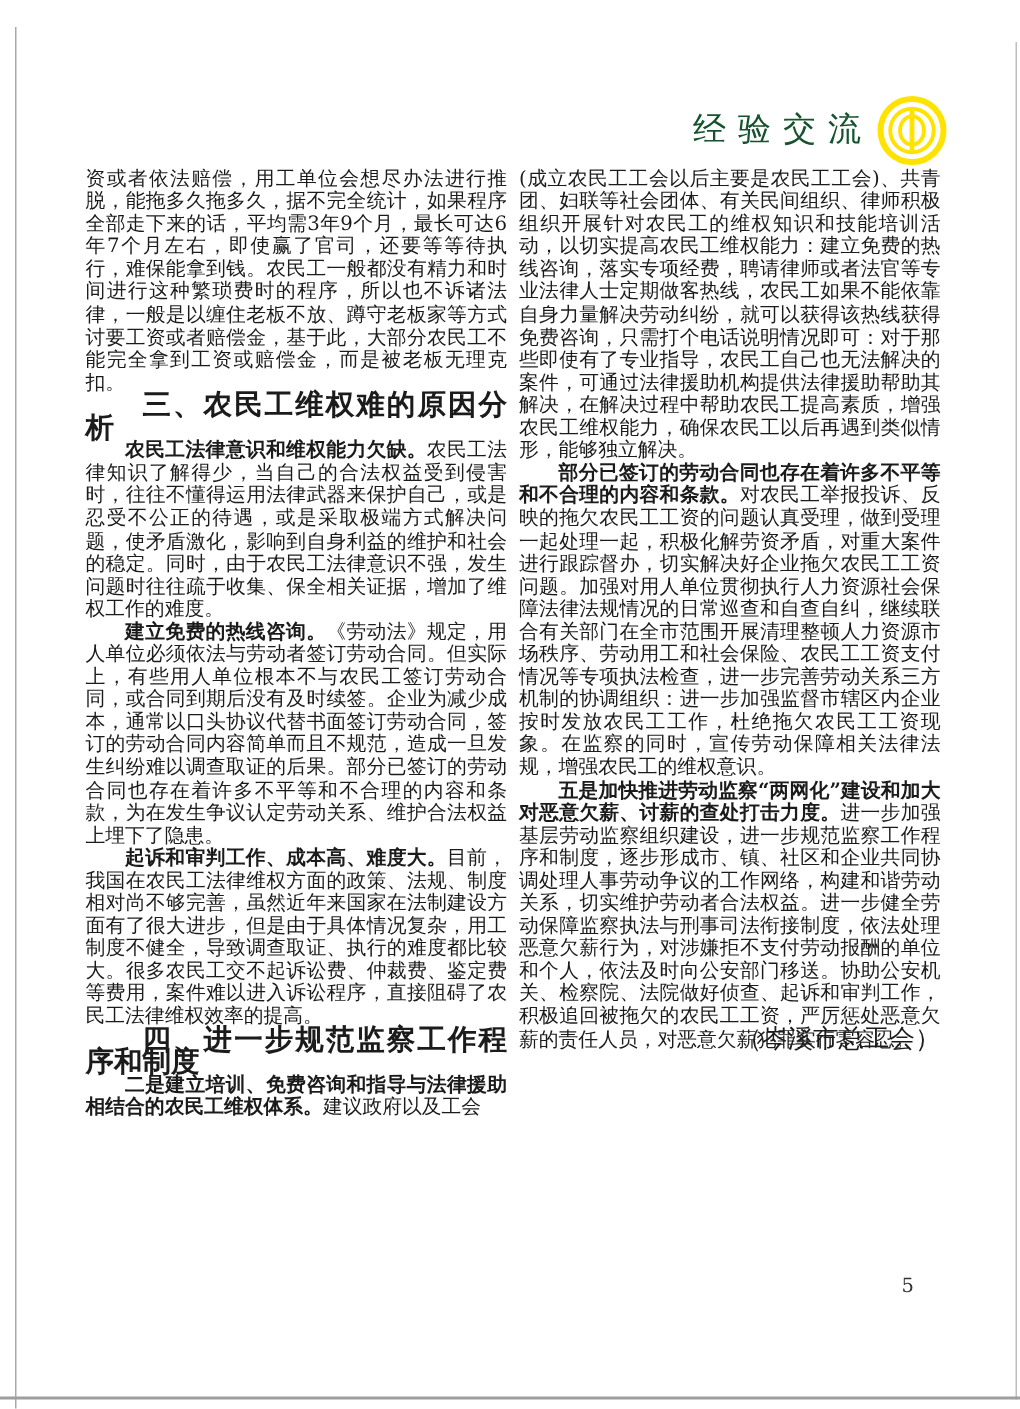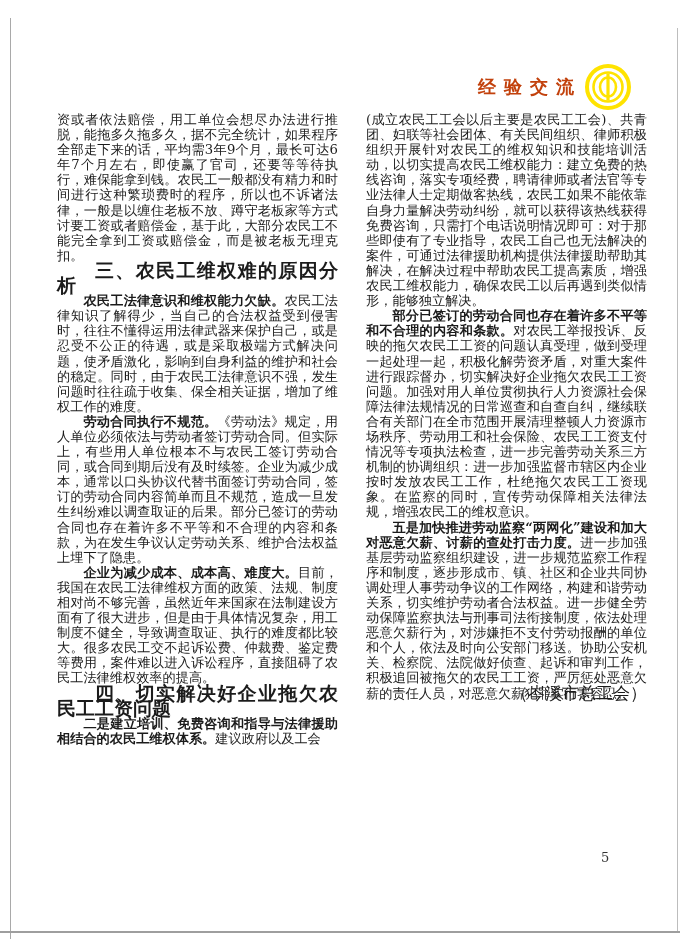--- a/index.html
+++ b/index.html
@@ -8,28 +8,28 @@
     font-family:"DejaVu Serif","Liberation Serif",serif;
     color:#1b1b1b;overflow:hidden;
   }
   
   .edge-left{position:absolute;left:10px;top:18px;bottom:0;width:1px;background:#a9a9a9;}
   .edge-right{position:absolute;right:2px;top:28px;bottom:6px;width:1px;background:#bdbdbd;}
   .edge-bottom{position:absolute;left:0;right:0;bottom:6px;height:2px;background:#9e9e9e;}
   
   .header{position:absolute;top:63px;right:48px;display:flex;align-items:center;}
   .header-title{
-    font-size:18px;font-weight:bold;letter-spacing:8px;color:#c2410c;
+    font-size:22px;font-weight:normal;letter-spacing:8px;color:#14532d;
     white-space:nowrap;margin-right:2px;line-height:1;
   }
   .logo{width:48px;height:48px;display:block;}
   
   .columns{
     position:absolute;left:57px;top:112px;width:578px;
-    display:flex;gap:28px;
+    display:flex;gap:8px;
   }
   .col{width:281px;flex:0 0 281px;}
   .para{
     margin:0;font-size:13.2px;line-height:15.1px;
     text-align:justify;text-justify:inter-character;
     word-break:break-all;
   }
   .para.indent{text-indent:2em;}
   .para.heading{font-weight:bold;font-size:19px;}
   .lead{font-weight:bold;}
@@ -59,23 +59,23 @@
       <line x1="24" y1="10.5" x2="24" y2="37.5" stroke-width="3.2"></line>
     </g>
   </svg>
 </div>
 
 <div class="columns">
   <div class="col" id="col-left">
       <p class="para">资或者依法赔偿，用工单位会想尽办法进行推脱，能拖多久拖多久，据不完全统计，如果程序全部走下来的话，平均需3年9个月，最长可达6年7个月左右，即使赢了官司，还要等等待执行，难保能拿到钱。农民工一般都没有精力和时间进行这种繁琐费时的程序，所以也不诉诸法律，一般是以缠住老板不放、蹲守老板家等方式讨要工资或者赔偿金，基于此，大部分农民工不能完全拿到工资或赔偿金，而是被老板无理克扣。</p>
       <p class="para heading indent"><b class="lead">三、农民工维权难的原因分析</b></p>
       <p class="para indent"><b class="lead">农民工法律意识和维权能力欠缺。</b>农民工法律知识了解得少，当自己的合法权益受到侵害时，往往不懂得运用法律武器来保护自己，或是忍受不公正的待遇，或是采取极端方式解决问题，使矛盾激化，影响到自身利益的维护和社会的稳定。同时，由于农民工法律意识不强，发生问题时往往疏于收集、保全相关证据，增加了维权工作的难度。</p>
-      <p class="para indent"><b class="lead">劳动合同执行不规范。</b>《劳动法》规定，用人单位必须依法与劳动者签订劳动合同。但实际上，有些用人单位根本不与农民工签订劳动合同，或合同到期后没有及时续签。企业为减少成本，通常以口头协议代替书面签订劳动合同，签订的劳动合同内容简单而且不规范，造成一旦发生纠纷难以调查取证的后果。部分已签订的劳动合同也存在着许多不平等和不合理的内容和条款，为在发生争议认定劳动关系、维护合法权益上埋下了隐患。</p>
-      <p class="para indent"><b class="lead">企业为减少成本、成本高、难度大。</b>目前，我国在农民工法律维权方面的政策、法规、制度相对尚不够完善，虽然近年来国家在法制建设方面有了很大进步，但是由于具体情况复杂，用工制度不健全，导致调查取证、执行的难度都比较大。很多农民工交不起诉讼费、仲裁费、鉴定费等费用，案件难以进入诉讼程序，直接阻碍了农民工法律维权效率的提高。</p>
-      <p class="para heading indent"><b class="lead">四、切实解决好企业拖欠农民工工资问题</b></p>
+      <p class="para indent"><b class="lead">建立免费的热线咨询。</b>《劳动法》规定，用人单位必须依法与劳动者签订劳动合同。但实际上，有些用人单位根本不与农民工签订劳动合同，或合同到期后没有及时续签。企业为减少成本，通常以口头协议代替书面签订劳动合同，签订的劳动合同内容简单而且不规范，造成一旦发生纠纷难以调查取证的后果。部分已签订的劳动合同也存在着许多不平等和不合理的内容和条款，为在发生争议认定劳动关系、维护合法权益上埋下了隐患。</p>
+      <p class="para indent"><b class="lead">起诉和审判工作、成本高、难度大。</b>目前，我国在农民工法律维权方面的政策、法规、制度相对尚不够完善，虽然近年来国家在法制建设方面有了很大进步，但是由于具体情况复杂，用工制度不健全，导致调查取证、执行的难度都比较大。很多农民工交不起诉讼费、仲裁费、鉴定费等费用，案件难以进入诉讼程序，直接阻碍了农民工法律维权效率的提高。</p>
+      <p class="para heading indent"><b class="lead">四、进一步规范监察工作程序和制度</b></p>
       <p class="para indent"><b class="lead">二是建立培训、免费咨询和指导与法律援助相结合的农民工维权体系。</b>建议政府以及工会</p>
     </div>
   <div class="col" id="col-right">
       <p class="para">(成立农民工工会以后主要是农民工工会)、共青团、妇联等社会团体、有关民间组织、律师积极组织开展针对农民工的维权知识和技能培训活动，以切实提高农民工维权能力：建立免费的热线咨询，落实专项经费，聘请律师或者法官等专业法律人士定期做客热线，农民工如果不能依靠自身力量解决劳动纠纷，就可以获得该热线获得免费咨询，只需打个电话说明情况即可：对于那些即使有了专业指导，农民工自己也无法解决的案件，可通过法律援助机构提供法律援助帮助其解决，在解决过程中帮助农民工提高素质，增强农民工维权能力，确保农民工以后再遇到类似情形，能够独立解决。</p>
       <p class="para indent"><b class="lead">部分已签订的劳动合同也存在着许多不平等和不合理的内容和条款。</b>对农民工举报投诉、反映的拖欠农民工工资的问题认真受理，做到受理一起处理一起，积极化解劳资矛盾，对重大案件进行跟踪督办，切实解决好企业拖欠农民工工资问题。加强对用人单位贯彻执行人力资源社会保障法律法规情况的日常巡查和自查自纠，继续联合有关部门在全市范围开展清理整顿人力资源市场秩序、劳动用工和社会保险、农民工工资支付情况等专项执法检查，进一步完善劳动关系三方机制的协调组织：进一步加强监督市辖区内企业按时发放农民工工作，杜绝拖欠农民工工资现象。在监察的同时，宣传劳动保障相关法律法规，增强农民工的维权意识。</p>
       <p class="para indent"><b class="lead">五是加快推进劳动监察“两网化”建设和加大对恶意欠薪、讨薪的查处打击力度。</b>进一步加强基层劳动监察组织建设，进一步规范监察工作程序和制度，逐步形成市、镇、社区和企业共同协调处理人事劳动争议的工作网络，构建和谐劳动关系，切实维护劳动者合法权益。进一步健全劳动保障监察执法与刑事司法衔接制度，依法处理恶意欠薪行为，对涉嫌拒不支付劳动报酬的单位和个人，依法及时向公安部门移送。协助公安机关、检察院、法院做好侦查、起诉和审判工作，积极追回被拖欠的农民工工资，严厉惩处恶意欠薪的责任人员，对恶意欠薪犯罪实行零容忍。</p>
       <div class="signature">（岑溪市总工会）</div>
     </div>
 </div>
 

